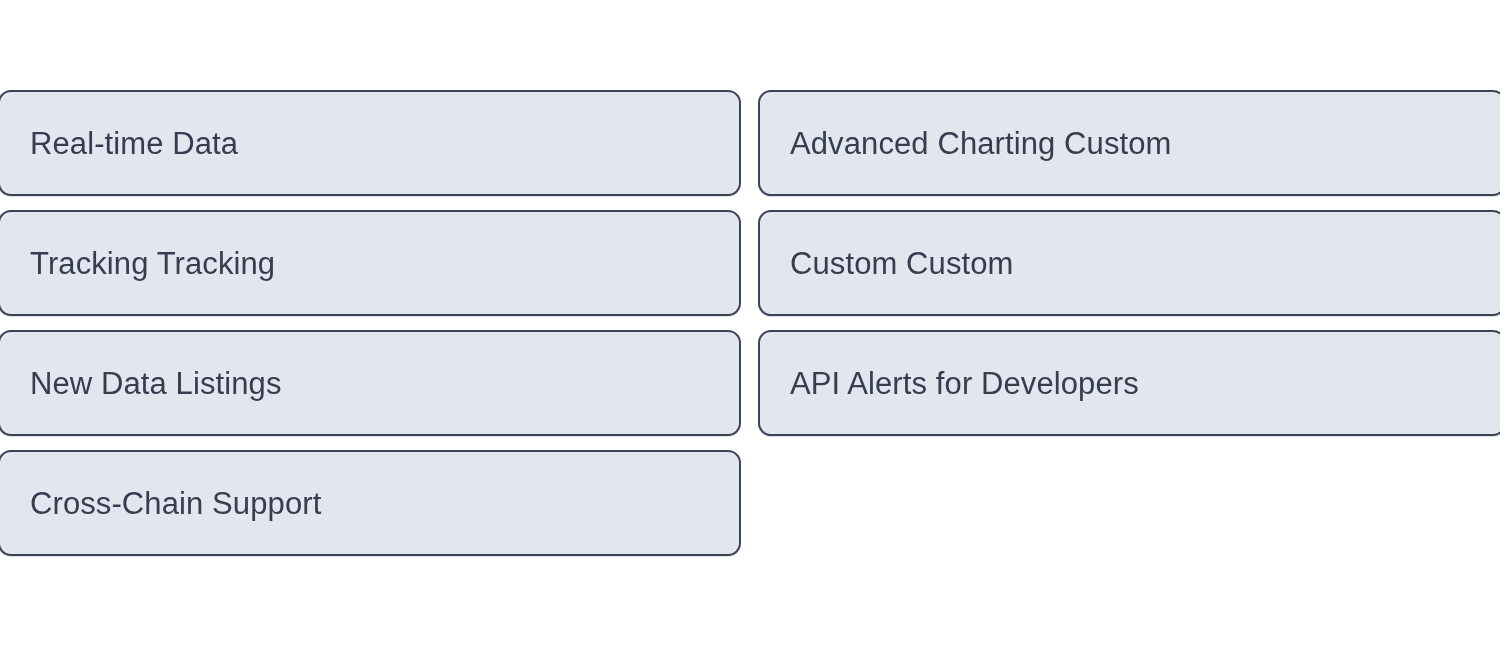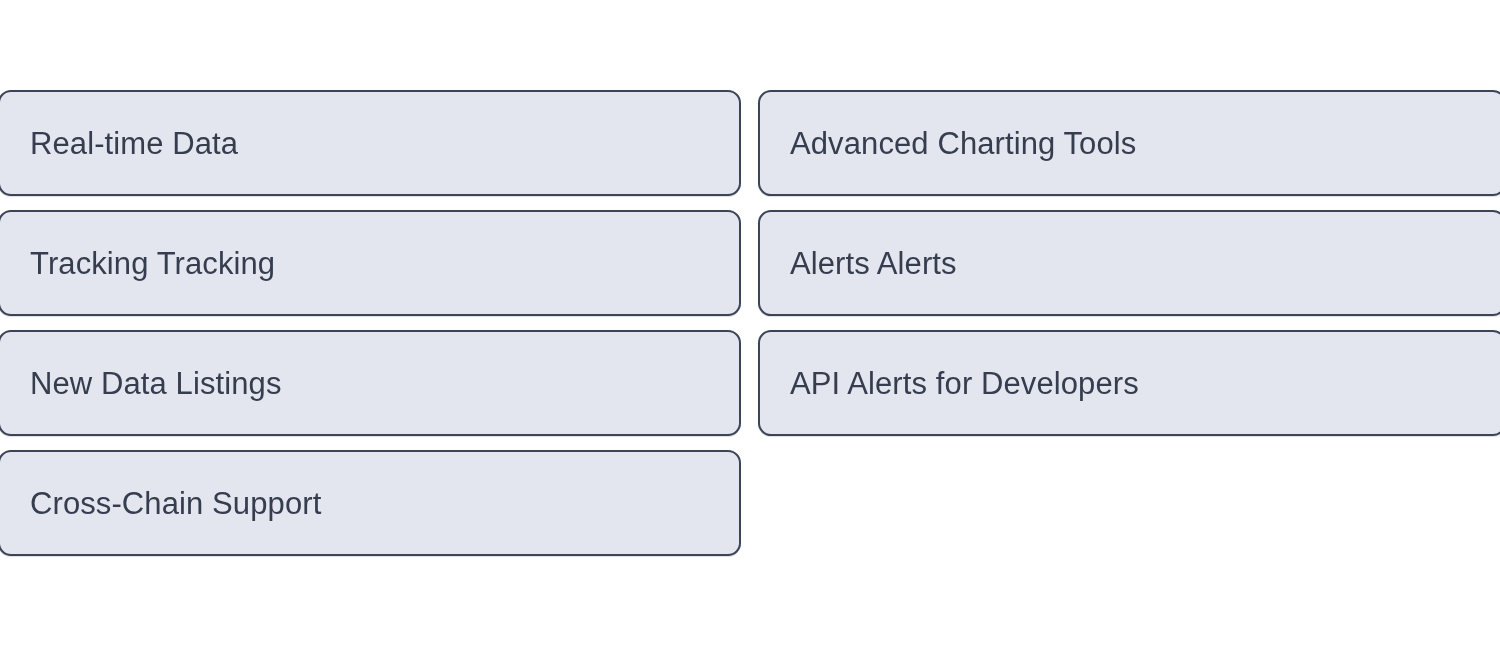--- a/index.html
+++ b/index.html
@@ -90,25 +90,25 @@
 
     <div class="feature-card">
       <span class="feature-label">Cross-Chain Support</span>
     </div>
 
   </div>
 
   <div class="column" id="column-right">
 
     <div class="feature-card">
-      <span class="feature-label">Advanced Charting Tools</span>
+      <span class="feature-label">Advanced Charting Custom</span>
     </div>
 
     <div class="feature-card">
-      <span class="feature-label">Alerts Alerts</span>
+      <span class="feature-label">Custom Custom</span>
     </div>
 
     <div class="feature-card">
       <span class="feature-label">API Alerts for Developers</span>
     </div>
 
   </div>
 
 </div>
 

